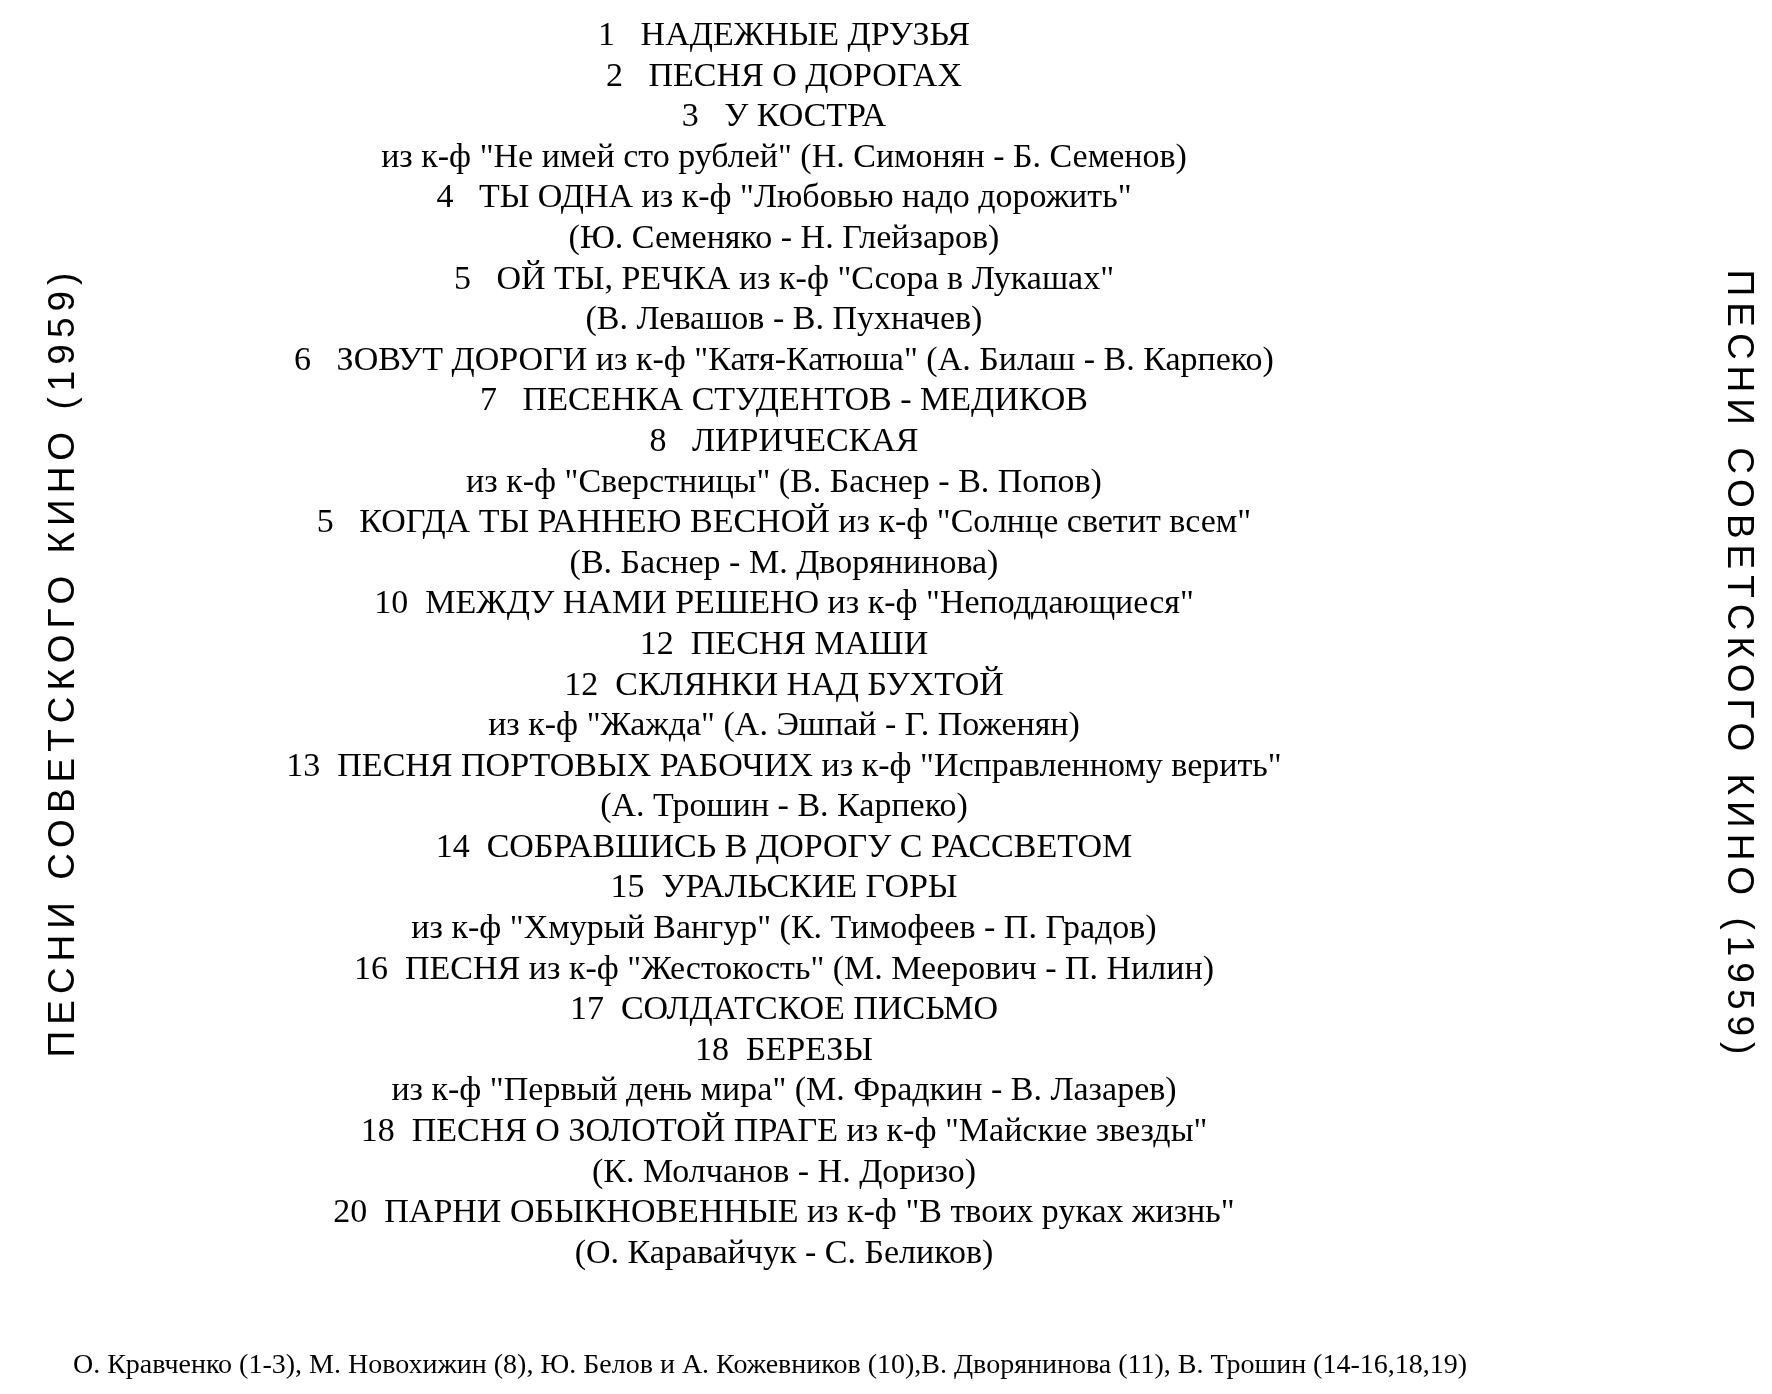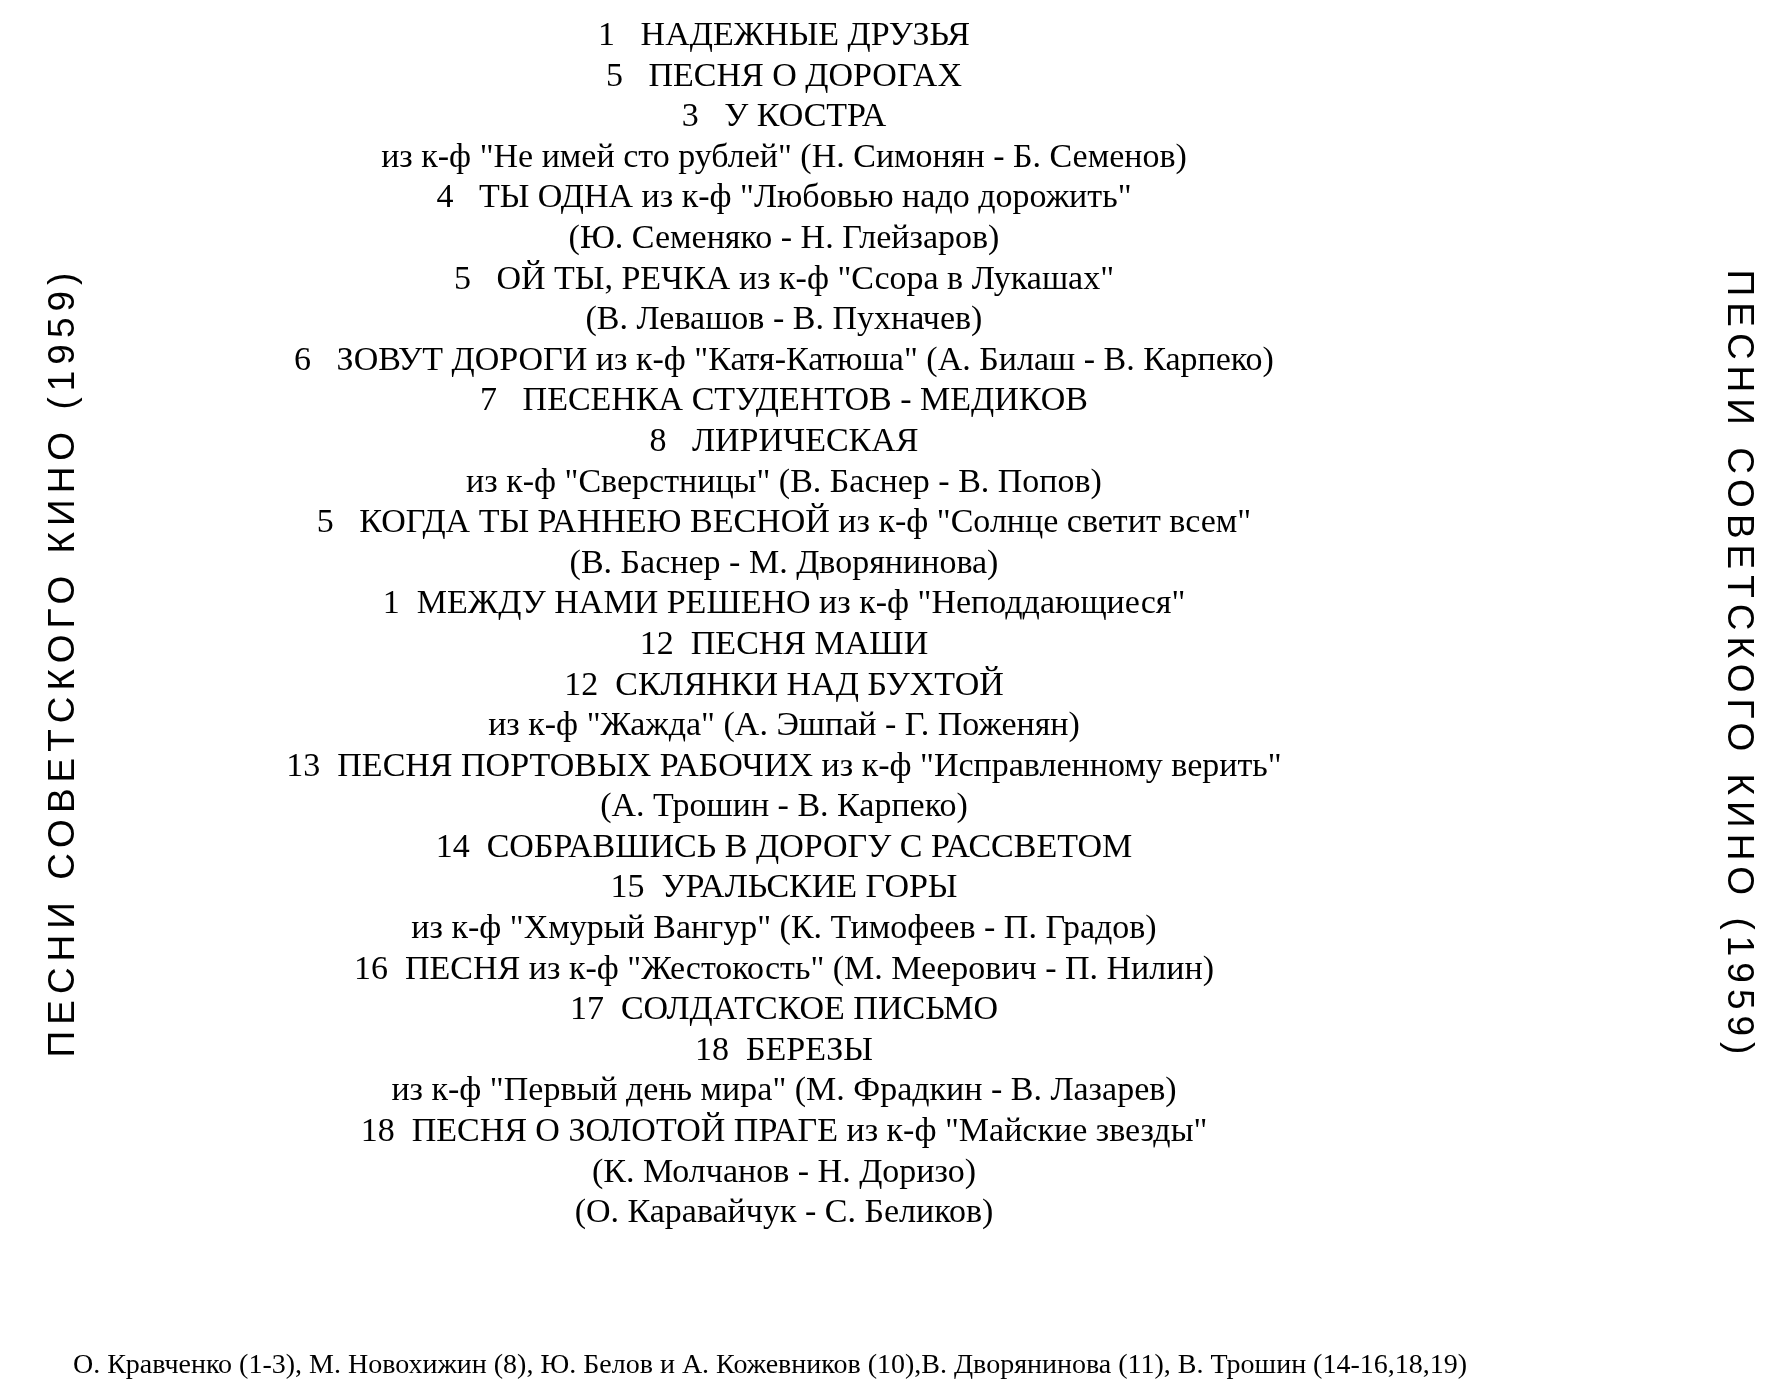--- a/index.html
+++ b/index.html
@@ -61,44 +61,45 @@
 </style>
 </head>
 <body>
 
 <div class="side-title left">ПЕСНИ СОВЕТСКОГО КИНО (1959)</div>
 
 <div class="side-title right">ПЕСНИ СОВЕТСКОГО КИНО (1959)</div>
 
 <div class="tracklist">
   <div class="track-line">1   НАДЕЖНЫЕ ДРУЗЬЯ</div>
-  <div class="track-line">5   ПЕСНЯ О ДОРОГАХ</div>
+  <div class="track-line">2   ПЕСНЯ О ДОРОГАХ</div>
   <div class="track-line">3   У КОСТРА</div>
   <div class="track-line">из к-ф "Не имей сто рублей" (Н. Симонян - Б. Семенов)</div>
   <div class="track-line">4   ТЫ ОДНА из к-ф "Любовью надо дорожить"</div>
   <div class="track-line">(Ю. Семеняко - Н. Глейзаров)</div>
   <div class="track-line">5   ОЙ ТЫ, РЕЧКА из к-ф "Ссора в Лукашах"</div>
   <div class="track-line">(В. Левашов - В. Пухначев)</div>
   <div class="track-line">6   ЗОВУТ ДОРОГИ из к-ф "Катя-Катюша" (А. Билаш - В. Карпеко)</div>
   <div class="track-line">7   ПЕСЕНКА СТУДЕНТОВ - МЕДИКОВ</div>
   <div class="track-line">8   ЛИРИЧЕСКАЯ</div>
   <div class="track-line">из к-ф "Сверстницы" (В. Баснер - В. Попов)</div>
   <div class="track-line">5   КОГДА ТЫ РАННЕЮ ВЕСНОЙ из к-ф "Солнце светит всем"</div>
   <div class="track-line">(В. Баснер - М. Дворянинова)</div>
-  <div class="track-line">1  МЕЖДУ НАМИ РЕШЕНО из к-ф "Неподдающиеся"</div>
+  <div class="track-line">10  МЕЖДУ НАМИ РЕШЕНО из к-ф "Неподдающиеся"</div>
   <div class="track-line">12  ПЕСНЯ МАШИ</div>
   <div class="track-line">12  СКЛЯНКИ НАД БУХТОЙ</div>
   <div class="track-line">из к-ф "Жажда" (А. Эшпай - Г. Поженян)</div>
   <div class="track-line">13  ПЕСНЯ ПОРТОВЫХ РАБОЧИХ из к-ф "Исправленному верить"</div>
   <div class="track-line">(А. Трошин - В. Карпеко)</div>
   <div class="track-line">14  СОБРАВШИСЬ В ДОРОГУ С РАССВЕТОМ</div>
   <div class="track-line">15  УРАЛЬСКИЕ ГОРЫ</div>
   <div class="track-line">из к-ф "Хмурый Вангур" (К. Тимофеев - П. Градов)</div>
   <div class="track-line">16  ПЕСНЯ из к-ф "Жестокость" (М. Меерович - П. Нилин)</div>
   <div class="track-line">17  СОЛДАТСКОЕ ПИСЬМО</div>
   <div class="track-line">18  БЕРЕЗЫ</div>
   <div class="track-line">из к-ф "Первый день мира" (М. Фрадкин - В. Лазарев)</div>
   <div class="track-line">18  ПЕСНЯ О ЗОЛОТОЙ ПРАГЕ из к-ф "Майские звезды"</div>
   <div class="track-line">(К. Молчанов - Н. Доризо)</div>
+  <div class="track-line">20  ПАРНИ ОБЫКНОВЕННЫЕ из к-ф "В твоих руках жизнь"</div>
   <div class="track-line">(О. Каравайчук - С. Беликов)</div>
 </div>
 
 <div class="performers">О. Кравченко (1-3), М. Новохижин (8), Ю. Белов и А. Кожевников (10),В. Дворянинова (11), В. Трошин (14-16,18,19)</div>
 
 </body></html>

